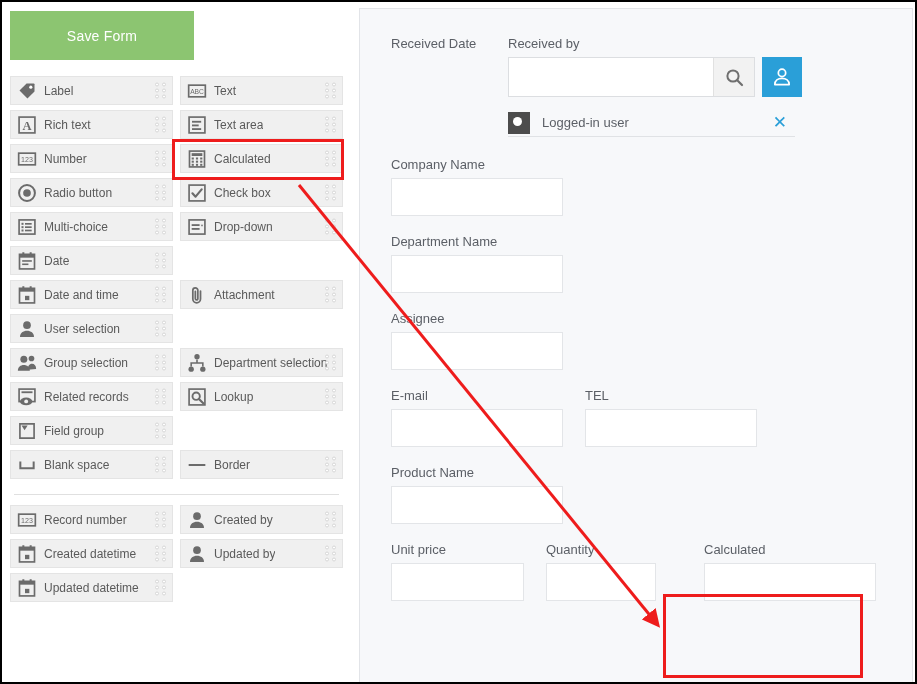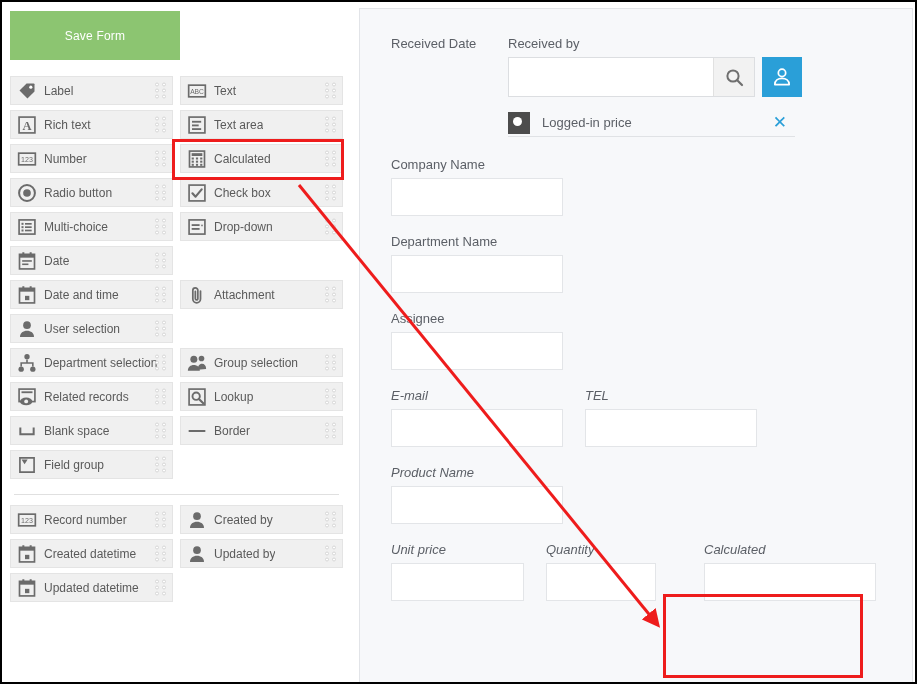--- a/index.html
+++ b/index.html
@@ -27,25 +27,25 @@
     top: 0;
     width: 348px;
     height: 680px;
     background: #ffffff;
     box-sizing: border-box;
   }
   #save-form-btn {
     position: absolute;
     left: 8px;
     top: 9px;
-    width: 170px;
+    width: 184px;
     height: 49px;
     background: #8cc571;
     color: #ffffff;
-    font-size: 12px;
+    font-size: 14px;
     display: flex;
     align-items: center;
     justify-content: center;
     letter-spacing: 0.2px;
     cursor: pointer;
     border: none;
     font-family: "Liberation Sans", sans-serif;
   }
 
   .palette-group {
@@ -270,21 +270,21 @@
   .user-remove {
     color: #2a9fd8;
     font-size: 17px;
     cursor: pointer;
     margin-right: 8px;
     line-height: 1;
   }
 
   #fields-stack { position: absolute; left: 31px; top: 148px; width: 500px; }
   .stack-block { margin-bottom: 18px; }
-  .stack-row { display: flex; font-style: italic; }
+  .stack-row { display: flex; }
   .stack-cell { margin-right: 22px; }
 </style>
 </head>
 <body>
 
 <div id="app">
 
   <div id="palette">
 
     <div id="save-form-btn">
@@ -571,55 +571,55 @@
               <i></i>
               <i></i>
               <i></i>
             </div>
           </div>
         </div>
         <div class="palette-row">
           <div class="palette-item">
             <span class="pi-icon">
               <svg width="20" height="20" viewBox="0 0 24 24">
+                <circle cx="8.2" cy="7.6" r="4.2" fill="#6b6b6b"></circle>
+                <path d="M1 21.4c0-4.4 3.3-6.9 7.2-6.9s7.2 2.5 7.2 6.9z" fill="#6b6b6b"></path>
+                <circle cx="17.4" cy="6.6" r="3.4" fill="#6b6b6b"></circle>
+                <path d="M12.6 20.2c0-3.9 2.3-7.2 5.4-7.2 2.9 0 5 2.4 5 6.2z" fill="#6b6b6b"></path>
+              </svg>
+            </span>
+            <span class="pi-label">Group selection</span>
+            <div class="pi-grip">
+              <i></i>
+              <i></i>
+              <i></i>
+              <i></i>
+              <i></i>
+              <i></i>
+            </div>
+          </div>
+          <div class="palette-item">
+            <span class="pi-icon">
+              <svg width="20" height="20" viewBox="0 0 24 24">
                 <circle cx="12" cy="4.4" r="3.2" fill="#6b6b6b"></circle>
                 <circle cx="5" cy="19.4" r="3.2" fill="#6b6b6b"></circle>
                 <circle cx="19" cy="19.4" r="3.2" fill="#6b6b6b"></circle>
                 <path d="M12 7.8v4.2M5 16.2v-4.2h14v4.2" fill="none" stroke="#6b6b6b" stroke-width="1.9"></path>
               </svg>
             </span>
             <span class="pi-label">Department selection</span>
             <div class="pi-grip">
               <i></i>
               <i></i>
               <i></i>
               <i></i>
               <i></i>
               <i></i>
             </div>
           </div>
-          <div class="palette-item">
-            <span class="pi-icon">
-              <svg width="20" height="20" viewBox="0 0 24 24">
-                <circle cx="8.2" cy="7.6" r="4.2" fill="#6b6b6b"></circle>
-                <path d="M1 21.4c0-4.4 3.3-6.9 7.2-6.9s7.2 2.5 7.2 6.9z" fill="#6b6b6b"></path>
-                <circle cx="17.4" cy="6.6" r="3.4" fill="#6b6b6b"></circle>
-                <path d="M12.6 20.2c0-3.9 2.3-7.2 5.4-7.2 2.9 0 5 2.4 5 6.2z" fill="#6b6b6b"></path>
-              </svg>
-            </span>
-            <span class="pi-label">Group selection</span>
-            <div class="pi-grip">
-              <i></i>
-              <i></i>
-              <i></i>
-              <i></i>
-              <i></i>
-              <i></i>
-            </div>
-          </div>
         </div>
         <div class="palette-row">
           <div class="palette-item">
             <span class="pi-icon">
               <svg width="20" height="20" viewBox="0 0 24 24">
                 <rect x="2.5" y="2.5" width="19" height="15" fill="none" stroke="#6b6b6b" stroke-width="2"></rect>
                 <rect x="5.4" y="5.2" width="13.2" height="2.2" fill="#6b6b6b"></rect>
                 <ellipse cx="11" cy="17.3" rx="7.4" ry="4.6" fill="#6b6b6b"></ellipse>
                 <circle cx="11" cy="17.3" r="2.3" fill="#f0f0f0"></circle>
               </svg>
@@ -650,69 +650,69 @@
               <i></i>
               <i></i>
               <i></i>
             </div>
           </div>
         </div>
         <div class="palette-row">
           <div class="palette-item">
             <span class="pi-icon">
               <svg width="20" height="20" viewBox="0 0 24 24">
-                <path d="M4 9v7h16V9" fill="none" stroke="#6b6b6b" stroke-width="2.4" stroke-linecap="square"></path>
-              </svg>
-            </span>
-            <span class="pi-label">Blank space</span>
-            <div class="pi-grip">
-              <i></i>
-              <i></i>
-              <i></i>
-              <i></i>
-              <i></i>
-              <i></i>
-            </div>
-          </div>
-          <div class="palette-item">
-            <span class="pi-icon">
-              <svg width="20" height="20" viewBox="0 0 24 24">
-                <rect x="2" y="10.8" width="20" height="2.4" fill="#6b6b6b"></rect>
-              </svg>
-            </span>
-            <span class="pi-label">Border</span>
-            <div class="pi-grip">
-              <i></i>
-              <i></i>
-              <i></i>
-              <i></i>
-              <i></i>
-              <i></i>
-            </div>
-          </div>
-        </div>
-        <div class="palette-row">
-          <div class="palette-item">
-            <span class="pi-icon">
-              <svg width="20" height="20" viewBox="0 0 24 24">
                 <path d="M3.5 3.5h17v17h-17z" fill="none" stroke="#6b6b6b" stroke-width="2"></path>
                 <path d="M5.4 5.4h7.4l-3.7 5.6z" fill="#6b6b6b"></path>
               </svg>
             </span>
             <span class="pi-label">Field group</span>
             <div class="pi-grip">
               <i></i>
               <i></i>
               <i></i>
               <i></i>
               <i></i>
               <i></i>
             </div>
           </div>
           <div class="palette-item empty"></div>
+        </div>
+        <div class="palette-row">
+          <div class="palette-item">
+            <span class="pi-icon">
+              <svg width="20" height="20" viewBox="0 0 24 24">
+                <path d="M4 9v7h16V9" fill="none" stroke="#6b6b6b" stroke-width="2.4" stroke-linecap="square"></path>
+              </svg>
+            </span>
+            <span class="pi-label">Blank space</span>
+            <div class="pi-grip">
+              <i></i>
+              <i></i>
+              <i></i>
+              <i></i>
+              <i></i>
+              <i></i>
+            </div>
+          </div>
+          <div class="palette-item">
+            <span class="pi-icon">
+              <svg width="20" height="20" viewBox="0 0 24 24">
+                <rect x="2" y="10.8" width="20" height="2.4" fill="#6b6b6b"></rect>
+              </svg>
+            </span>
+            <span class="pi-label">Border</span>
+            <div class="pi-grip">
+              <i></i>
+              <i></i>
+              <i></i>
+              <i></i>
+              <i></i>
+              <i></i>
+            </div>
+          </div>
         </div>
       </div>
     <div class="divider"></div>
     <div class="palette-group" id="group-system">
         <div class="palette-row">
           <div class="palette-item">
             <span class="pi-icon">
               <svg width="20" height="20" viewBox="0 0 24 24">
                 <rect x="2" y="5" width="20" height="14" fill="none" stroke="#6b6b6b" stroke-width="2"></rect>
                 <text x="12" y="15.8" font-size="8.5" font-family="Liberation Sans" text-anchor="middle" fill="#6b6b6b">123</text>
@@ -837,21 +837,21 @@
             </svg>
           </div>
         </div>
       </div>
     </div>
 
     <div id="selected-user-row" style="left:148px; top:100px;">
       <div class="user-avatar">
           <span></span>
         </div>
-      <div class="user-name">Logged-in price</div>
+      <div class="user-name">Logged-in user</div>
       <div class="user-remove">✕</div>
     </div>
 
     <div id="fields-stack">
         <div class="stack-block">
           <div class="fld-label">Company Name</div>
           <div class="fld-input" style="width:172px">
             <div class="fld-text"></div>
           </div>
         </div>

